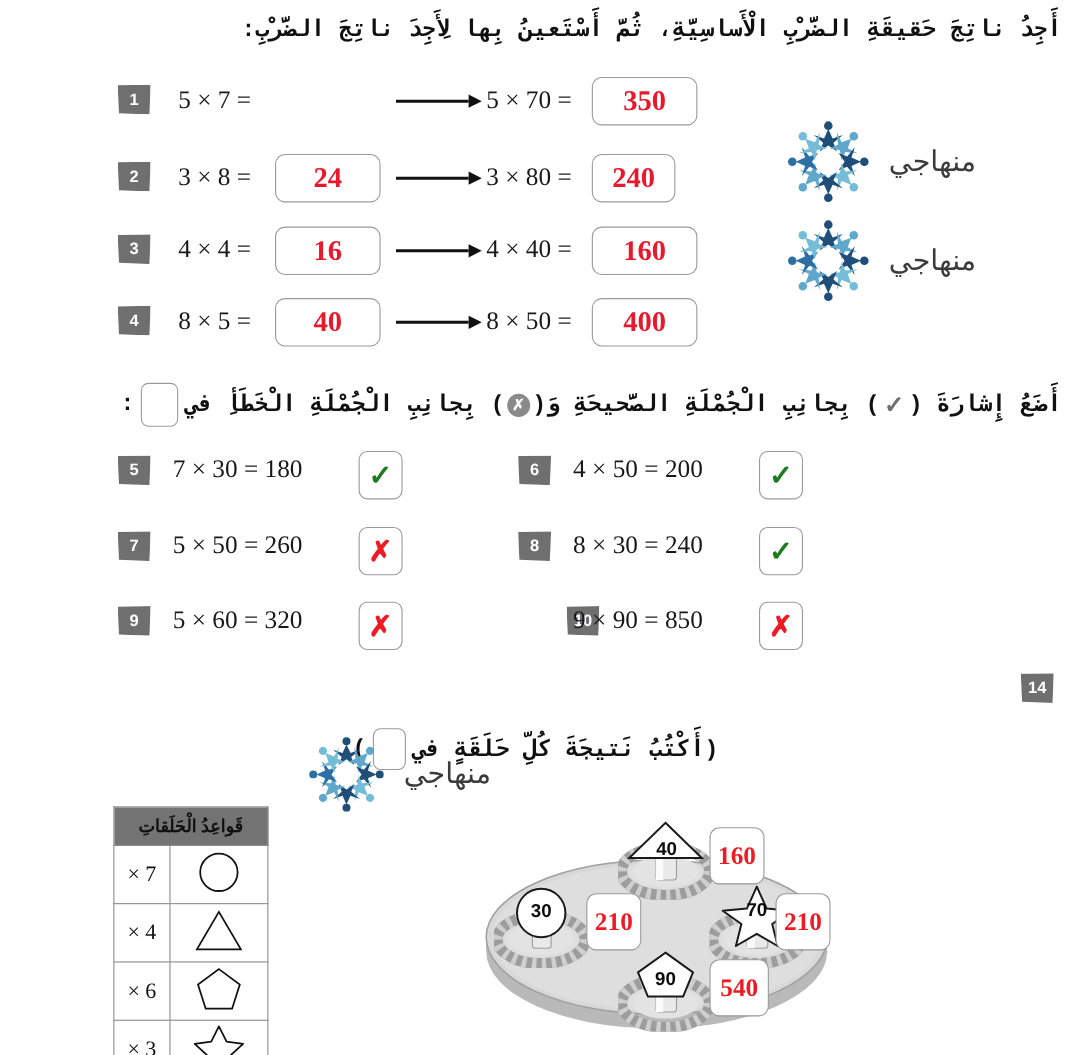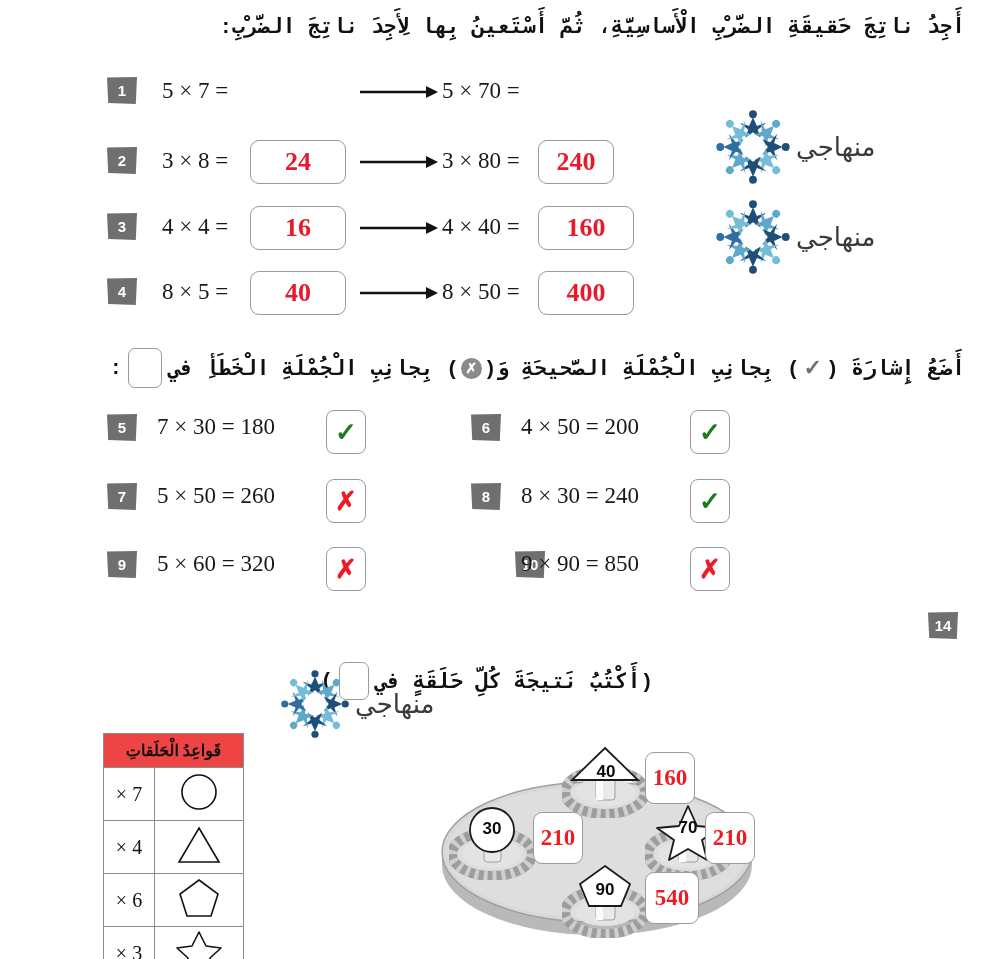--- a/index.html
+++ b/index.html
@@ -83,36 +83,36 @@
     background:#fff;
     display:flex;align-items:center;justify-content:center;
     font-family:"Liberation Sans", sans-serif;
     font-size:26px;font-weight:700;
     box-sizing:border-box;
   }
   .markbox.ok{color:#1d7a1d;}
   .markbox.no{color:#ee1b24;}
 
   
-  .wm{position:absolute;display:flex;align-items:center;gap:2px;}
+  .wm{position:absolute;display:flex;align-items:center;gap:14px;}
   .wm-text{
     font-family:"DejaVu Sans", sans-serif;
     font-size:26px;color:#3b3b3b;letter-spacing:1px;direction:rtl;
   }
 
   
   .rules{
     position:absolute;
     border:1.5px solid #8c8c8c;
     border-collapse:collapse;
     background:#fff;
   }
   .rules td,.rules th{border:1.5px solid #8c8c8c;}
   .rules th{
-    background:#ef4444;
+    background:#737373;
     font-family:"Liberation Serif", serif;
     font-size:16px;font-weight:700;color:#111;
     padding:7px 6px;direction:rtl;
   }
   .rules td.shape{width:86px;height:50px;text-align:center;vertical-align:middle;}
   .rules td.mul{
     width:48px;text-align:center;vertical-align:middle;
     font-family:"Liberation Serif", serif;font-size:20px;color:#111;direction:ltr;
   }
 
@@ -142,20 +142,21 @@
 
   <div class="instr abs" style="right:18px;top:14px;">أَجِدُ ناتِجَ حَقيقَةِ الضَّرْبِ الْأَساسِيَّةِ، ثُمَّ أَسْتَعينُ بِها لِأَجِدَ ناتِجَ الضَّرْبِ:</div>
 
   <div class="tag" style="left:107px;top:77px;">1</div>
   <div class="expr" style="left:162px;top:78px;">5 × 7 =</div>
   <svg class="arrow" style="left:360px;top:84px;" width="78" height="16" viewBox="0 0 78 16">
     <line x1="0" y1="8" x2="66" y2="8" stroke="#111" stroke-width="2.6"></line>
     <polygon points="66,2 78,8 66,14" fill="#111"></polygon>
   </svg>
   <div class="expr" style="left:442px;top:78px;">5 × 70 =</div>
+  <div class="ansbox" style="left:538px;top:70px;width:96px;height:44px;">350</div>
 
   <div class="tag" style="left:107px;top:147px;">2</div>
   <div class="expr" style="left:162px;top:148px;">3 × 8 =</div>
   <div class="ansbox" style="left:250px;top:140px;width:96px;height:44px;">24</div>
   <svg class="arrow" style="left:360px;top:154px;" width="78" height="16" viewBox="0 0 78 16">
     <line x1="0" y1="8" x2="66" y2="8" stroke="#111" stroke-width="2.6"></line>
     <polygon points="66,2 78,8 66,14" fill="#111"></polygon>
   </svg>
   <div class="expr" style="left:442px;top:148px;">3 × 80 =</div>
   <div class="ansbox" style="left:538px;top:140px;width:76px;height:44px;">240</div>

